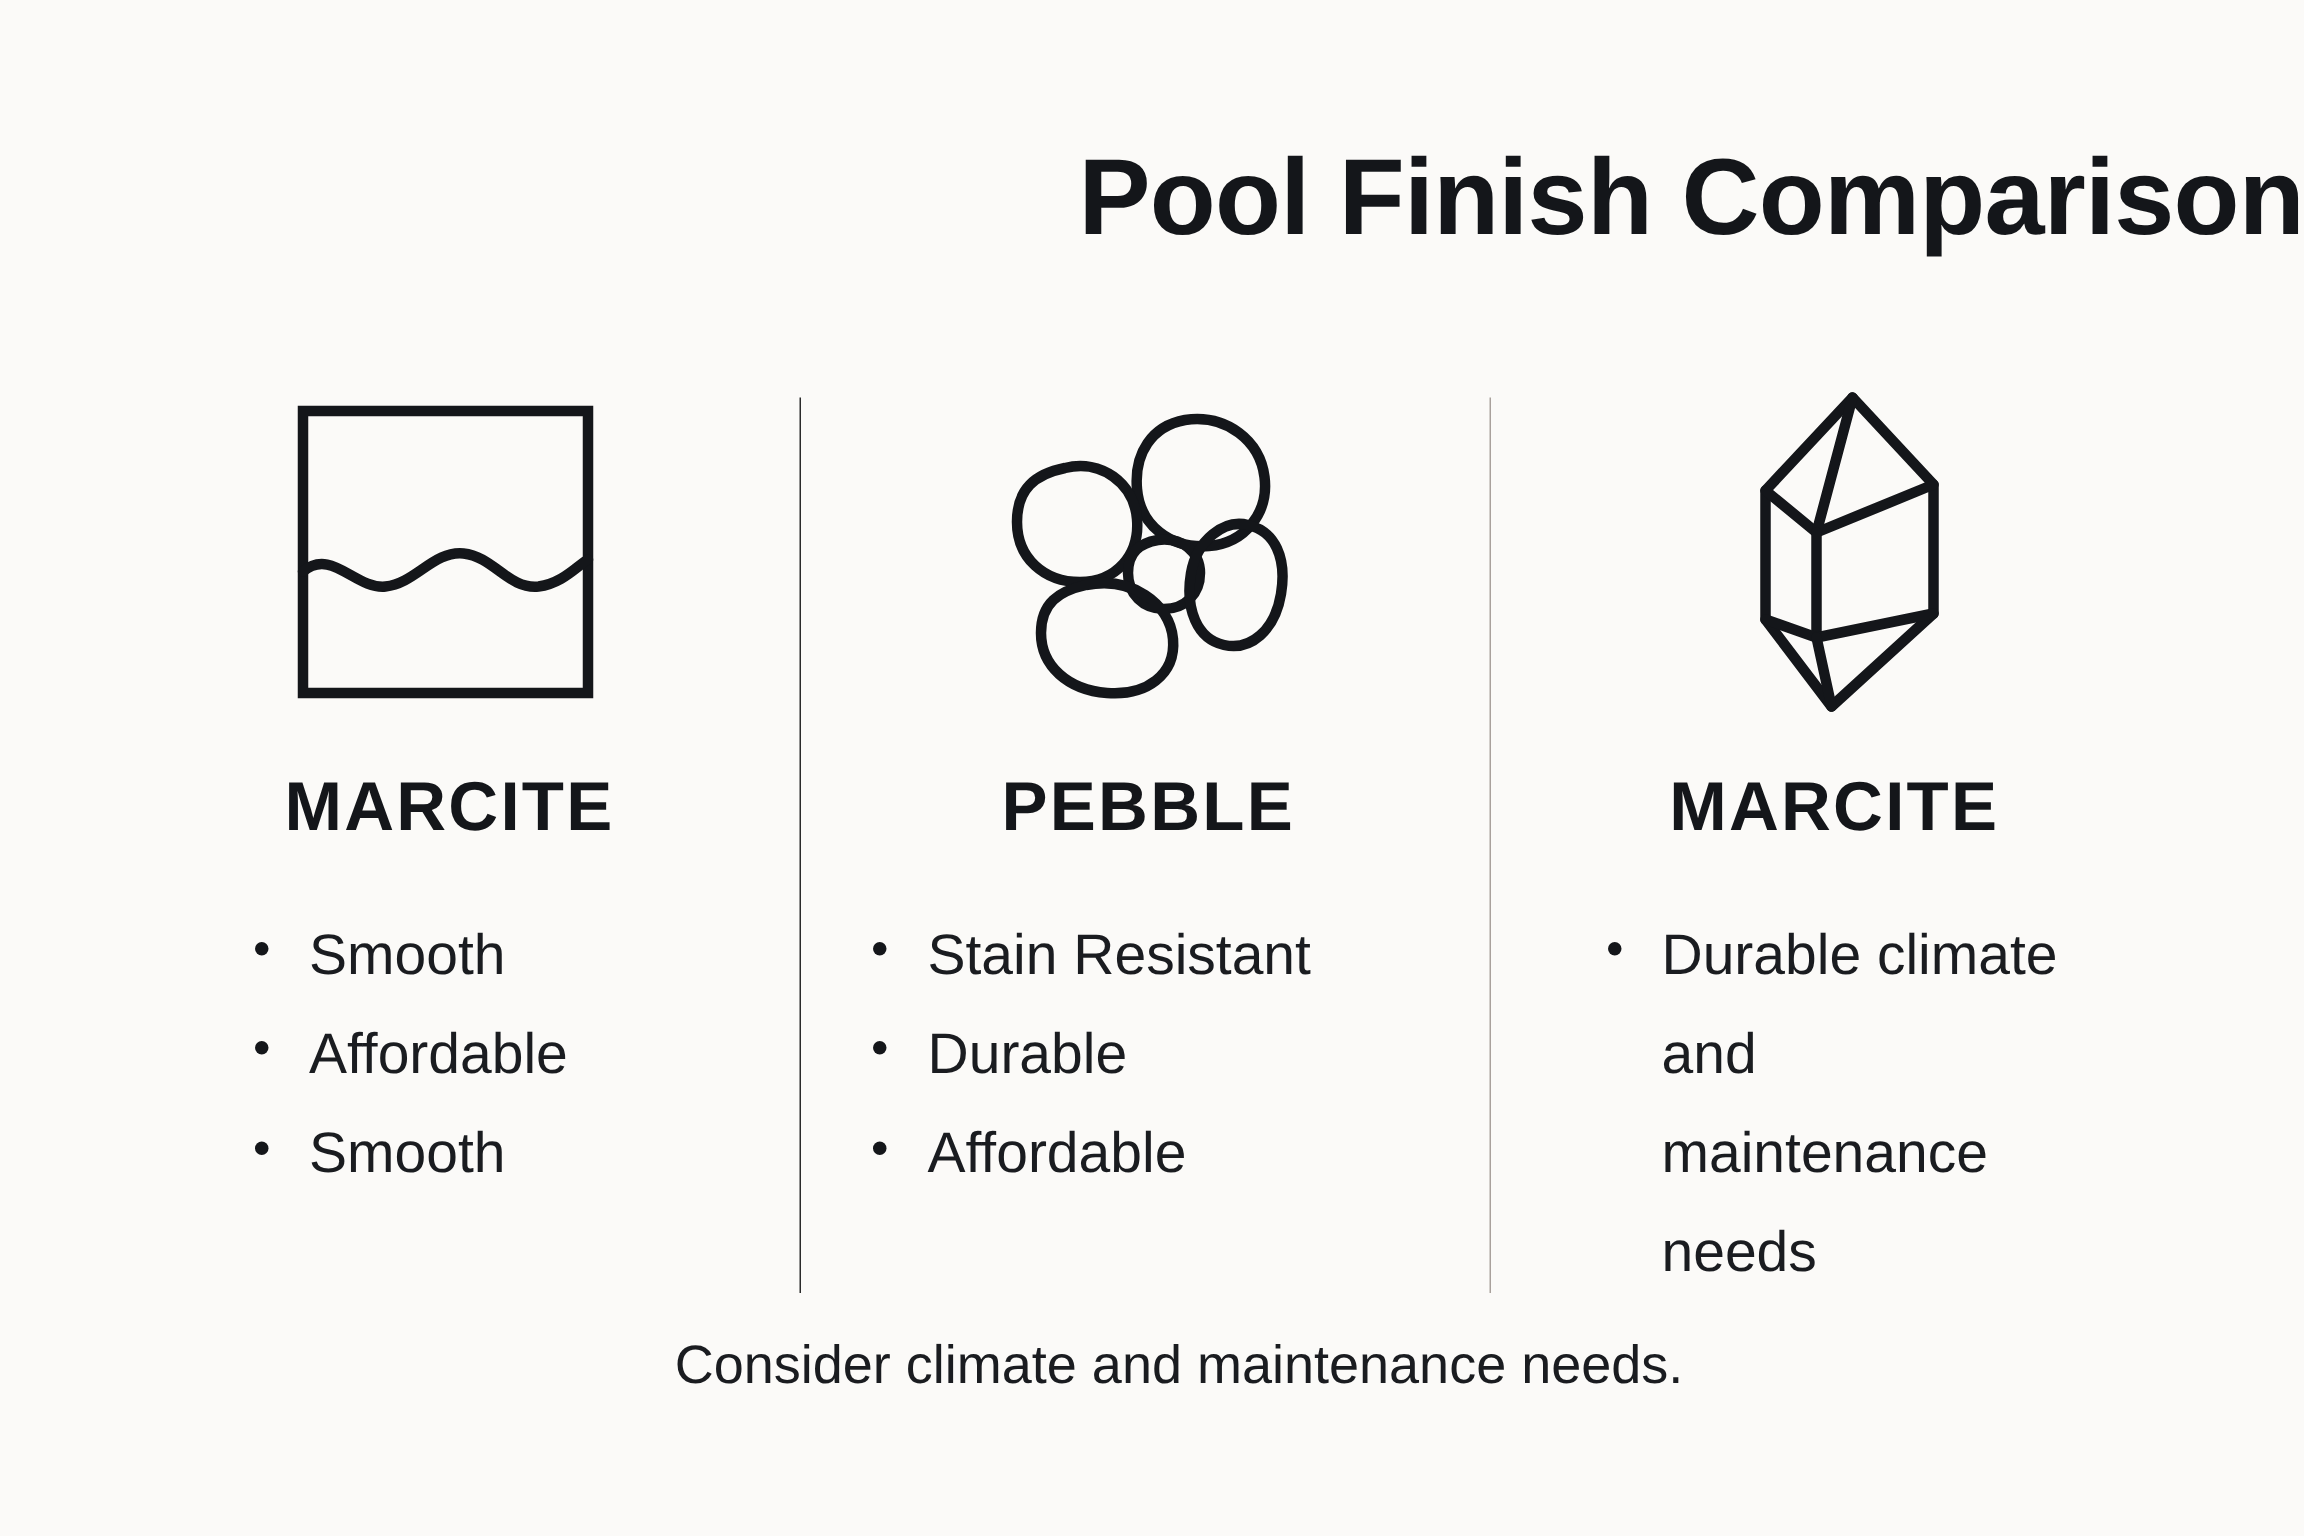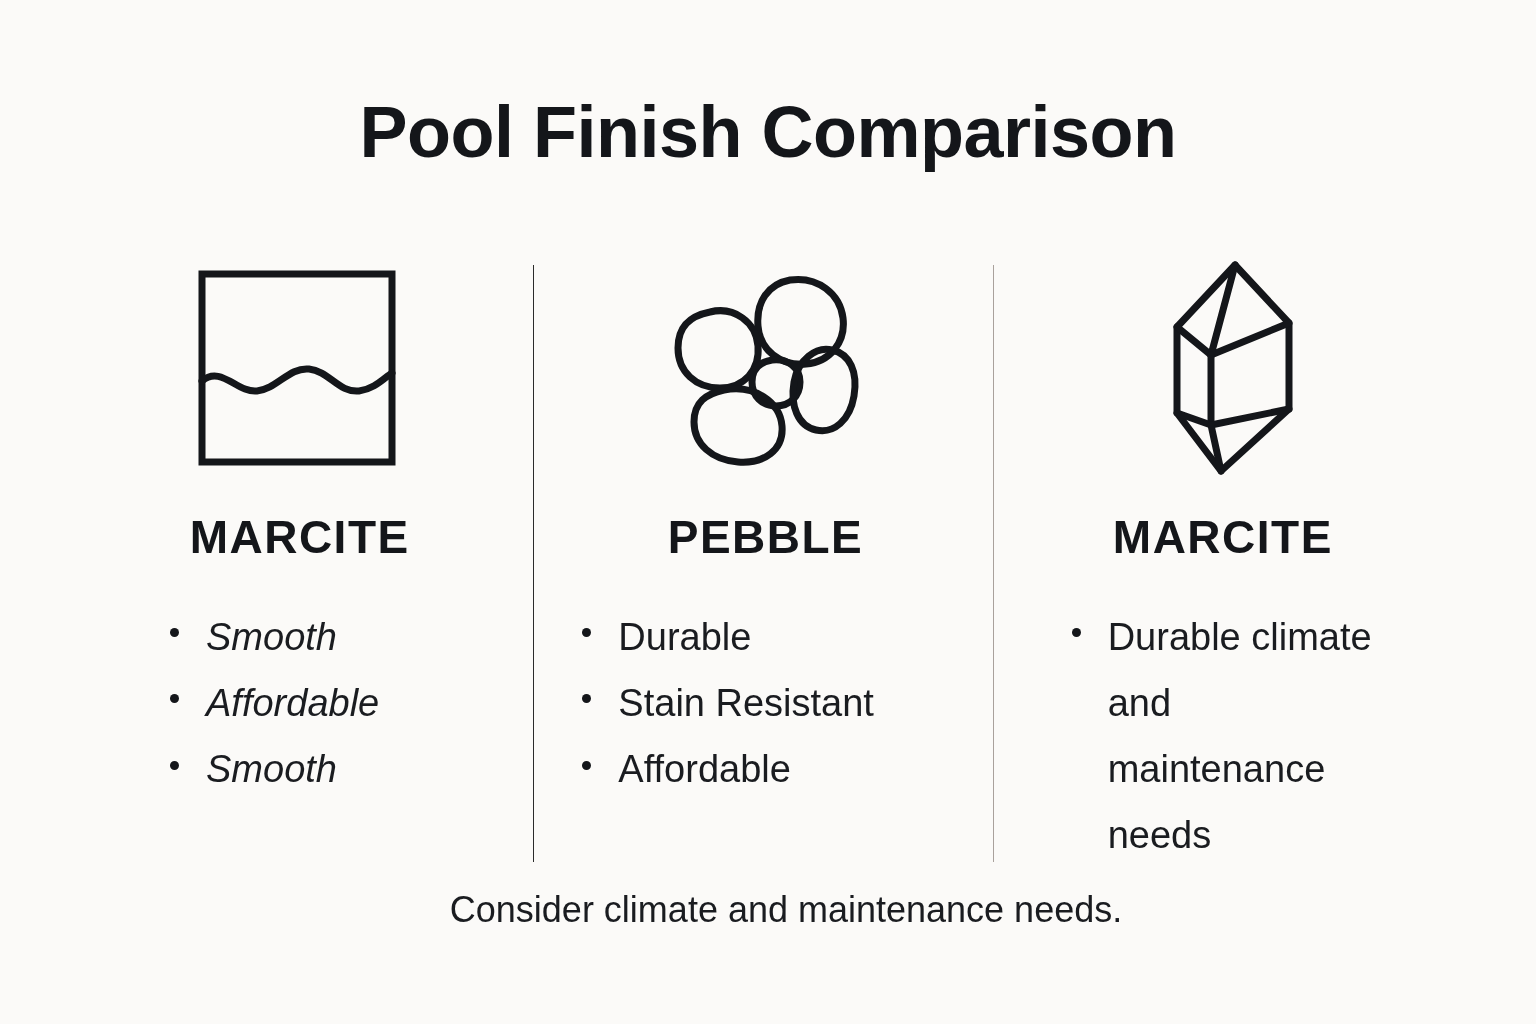--- a/index.html
+++ b/index.html
@@ -20,21 +20,21 @@
     height: 1024px;
     box-sizing: border-box;
   }
 
   
   .title {
     position: absolute;
     top: 96px;
     left: 0;
     width: 1536px;
-    text-align: center;
+    text-align: right;
     font-size: 72px;
     font-weight: 700;
     letter-spacing: -0.5px;
     line-height: 1.0;
     color: #14161A;
   }
 
   
   .columns {
     position: absolute;
@@ -97,21 +97,21 @@
   .bullets {
     margin: 0;
     padding: 0;
     list-style: none;
     margin-top: 44px;
     align-self: flex-start;
     font-size: 38px;
     line-height: 1.74;
     color: #1A1C20;
   }
-  .bullets-marcite { margin-left: 92px; font-style: italic; }
+  .bullets-marcite { margin-left: 92px; }
   .bullets-pebble  { margin-left: 48px; }
   .bullets-quartz  { margin-left: 78px; width: 300px; }
 
   .bullets li {
     position: relative;
     padding-left: 36px;
   }
   .bullets li .dot {
     position: absolute;
     left: 0;
@@ -174,22 +174,22 @@
             <path d="M104 92 C 120 90, 132 100, 132 114 C 132 128, 122 138, 108 138 C 94 138, 84 128, 84 114 C 84 100, 92 94, 104 92 Z"></path>
 
             <path d="M164 82 C 182 86, 190 104, 186 128 C 182 152, 166 166, 148 162 C 130 158, 122 138, 126 114 C 130 92, 148 78, 164 82 Z"></path>
 
             <path d="M56 122 C 86 116, 112 134, 114 158 C 116 182, 96 196, 70 194 C 44 192, 26 176, 26 154 C 26 134, 38 126, 56 122 Z"></path>
           </g>
         </svg>
       </div>
       <div class="heading heading-pebble">PEBBLE</div>
       <ul class="bullets bullets-pebble">
+        <li><span class="dot"></span><span>Stain Resistant</span></li>
         <li><span class="dot"></span><span>Durable</span></li>
-        <li><span class="dot"></span><span>Stain Resistant</span></li>
         <li><span class="dot"></span><span>Affordable</span></li>
       </ul>
     </div>
 
     <div class="divider light"></div>
 
     <div class="column col-quartz">
       <div class="icon-wrap icon-quartz">
         <svg width="140" height="218" viewBox="0 0 140 218" fill="none" xmlns="http://www.w3.org/2000/svg">
           <g stroke="#14161A" stroke-width="7" fill="none" stroke-linejoin="round" stroke-linecap="round">

